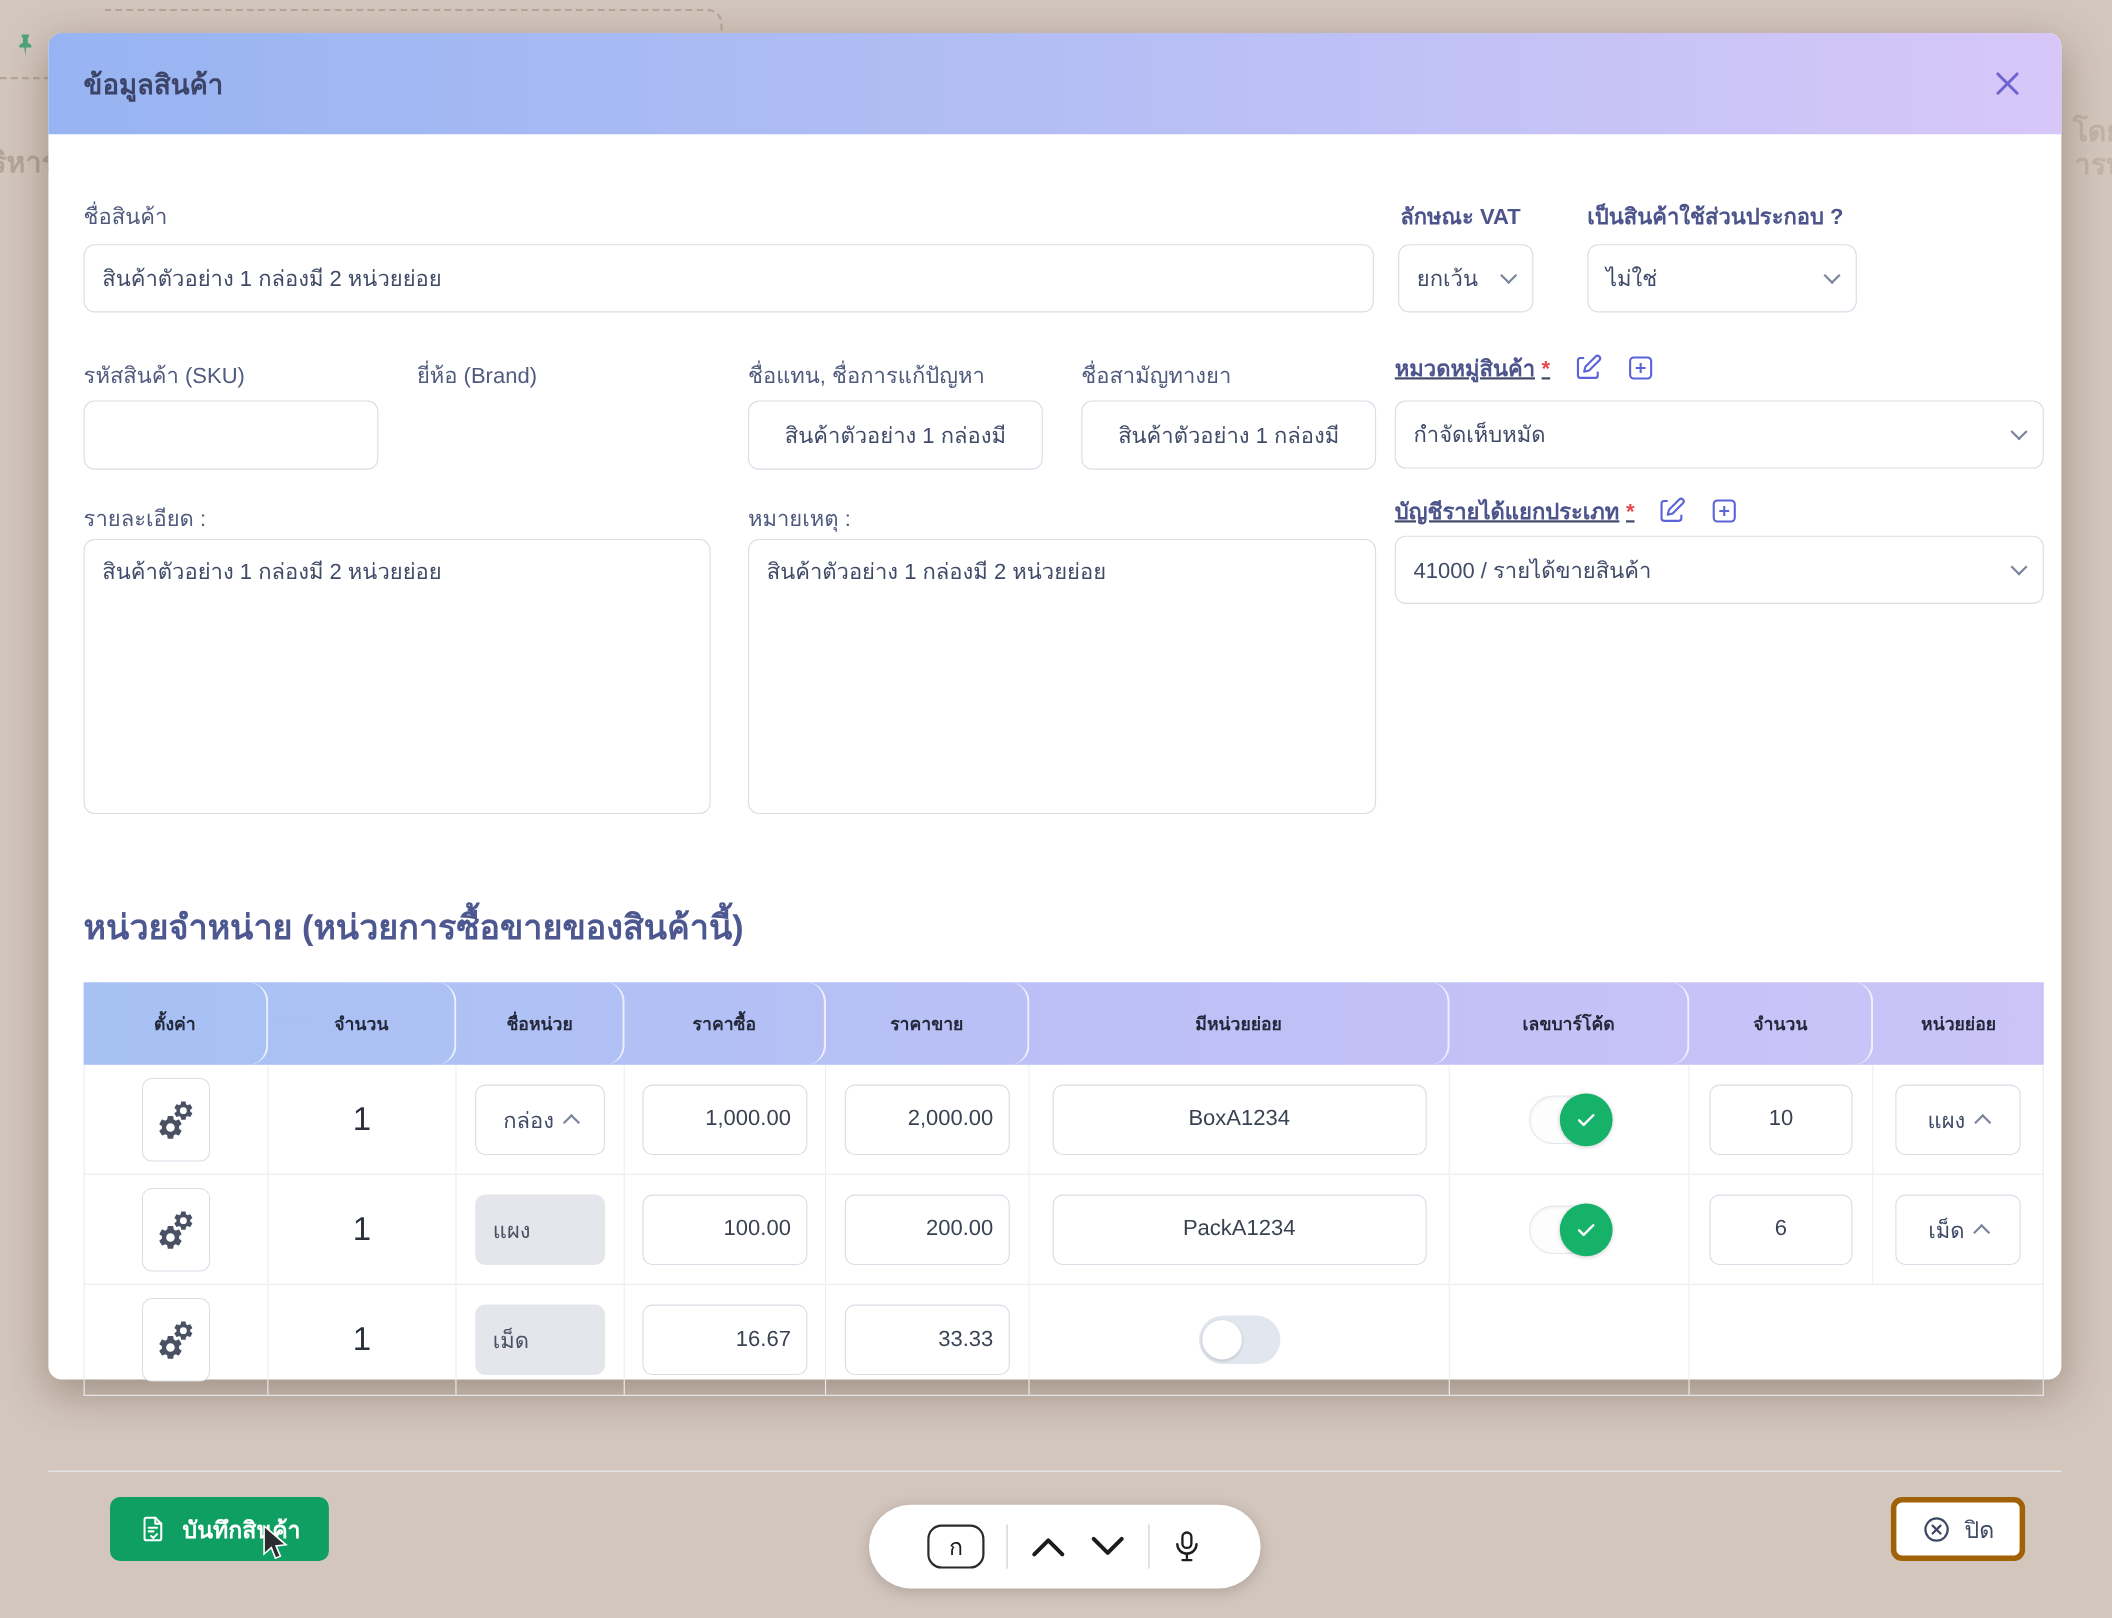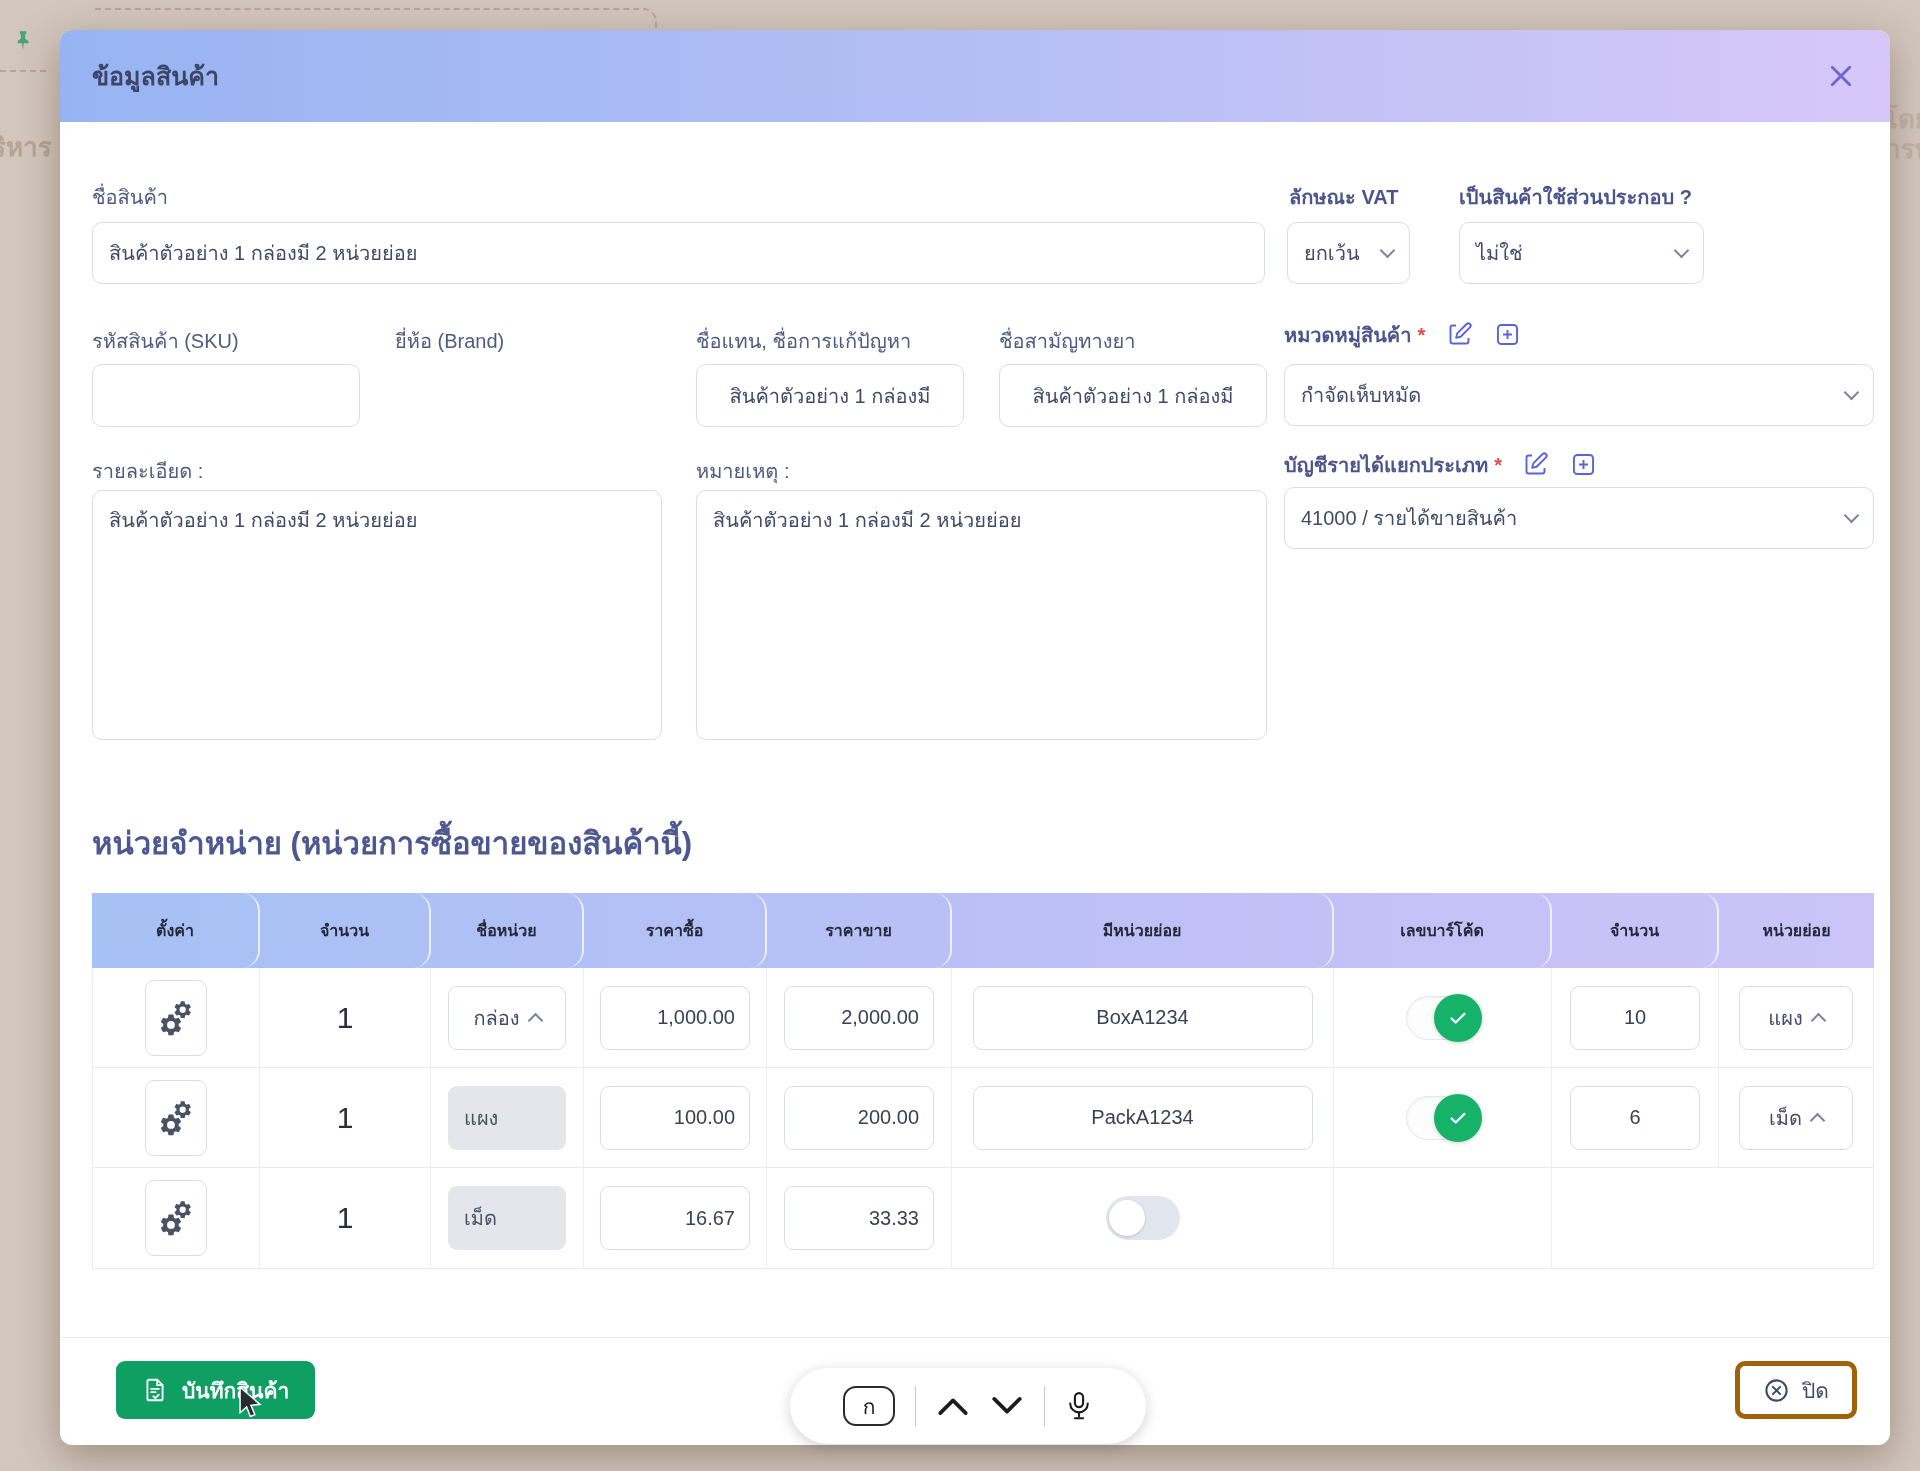--- a/index.html
+++ b/index.html
@@ -12,21 +12,21 @@
     color:#414b68;
   }
   
   .bk-frag { position:absolute; color:#b4a598; font-weight:700; font-size:26px; z-index:0; }
   .bk-dash-a { position:absolute; left:95px; top:8px; width:562px; height:46px;
     border-top:2px dashed #b6a698; border-right:2px dashed #b6a698; border-top-right-radius:14px; z-index:0;}
   .bk-dash-b { position:absolute; left:0; top:70px; width:46px; border-top:2px dashed #b6a698; z-index:0;}
   .bk-pin { position:absolute; left:10px; top:28px; z-index:0;}
   
   .modal {
-    position:absolute; left:60px; top:30px; width:1830px; height:1415px;
+    position:absolute; left:44px; top:30px; width:1830px; height:1224px;
     background:#fff; border-radius:12px; box-shadow:0 12px 40px rgba(60,40,20,.35);
     z-index:1;
   }
   .modal-header {
     position:absolute; left:0; top:0; width:100%; height:92px;
     background:linear-gradient(90deg,#97b4f2 0%,#b7bff5 55%,#d7c7f8 100%);
     border-radius:12px 12px 0 0;
   }
   .modal-title { position:absolute; left:32px; top:0; height:92px; display:flex; align-items:center;
     font-size:25px; font-weight:700; color:#3c4468; }
@@ -41,21 +41,21 @@
   }
   .inp.focused { border:2px solid #5b9cf8; }
   .caret-bar { display:inline-block; width:2px; height:30px; background:#3b82f6; margin-left:2px; }
   .sel { justify-content:space-between; cursor:pointer; }
   .chev { width:11px; height:11px; border-right:2px solid #7b849c; border-bottom:2px solid #7b849c;
     transform:rotate(45deg); margin-top:-5px; flex:none;}
   .chev.up { transform:rotate(-135deg); margin-top:6px; }
   .tarea { position:absolute; background:#fff; border:1px solid #d9dde6; border-radius:10px;
     font-size:20px; color:#414b68; padding:14px 16px; line-height:1.5; }
   .icon-btn { background:none; border:none; cursor:pointer; width:28px; height:28px; flex:none;}
-  .lbl-row { position:absolute; display:flex; align-items:center; gap:20px; }
+  .lbl-row { position:absolute; display:flex; align-items:center; gap:20px;text-decoration:underline; }
   
   .section-heading { position:absolute; left:32px; top:788px; font-size:31px; font-weight:700; color:#4e5890; }
   
   .units-table { position:absolute; left:32px; top:863px; width:1782px; }
   .t-head {
     display:grid; grid-template-columns:168px 171px 153px 183px 185px 382px 218px 167px 155px;
     height:75px; background:linear-gradient(90deg,#a6c1f4 0%,#bfc0f6 60%,#ccc4f8 100%);
   }
   .th { display:flex; align-items:center; justify-content:center; font-size:16px; font-weight:700;
     color:#23283a; border-right:2px solid rgba(255,255,255,.75);border-radius:18px; }

